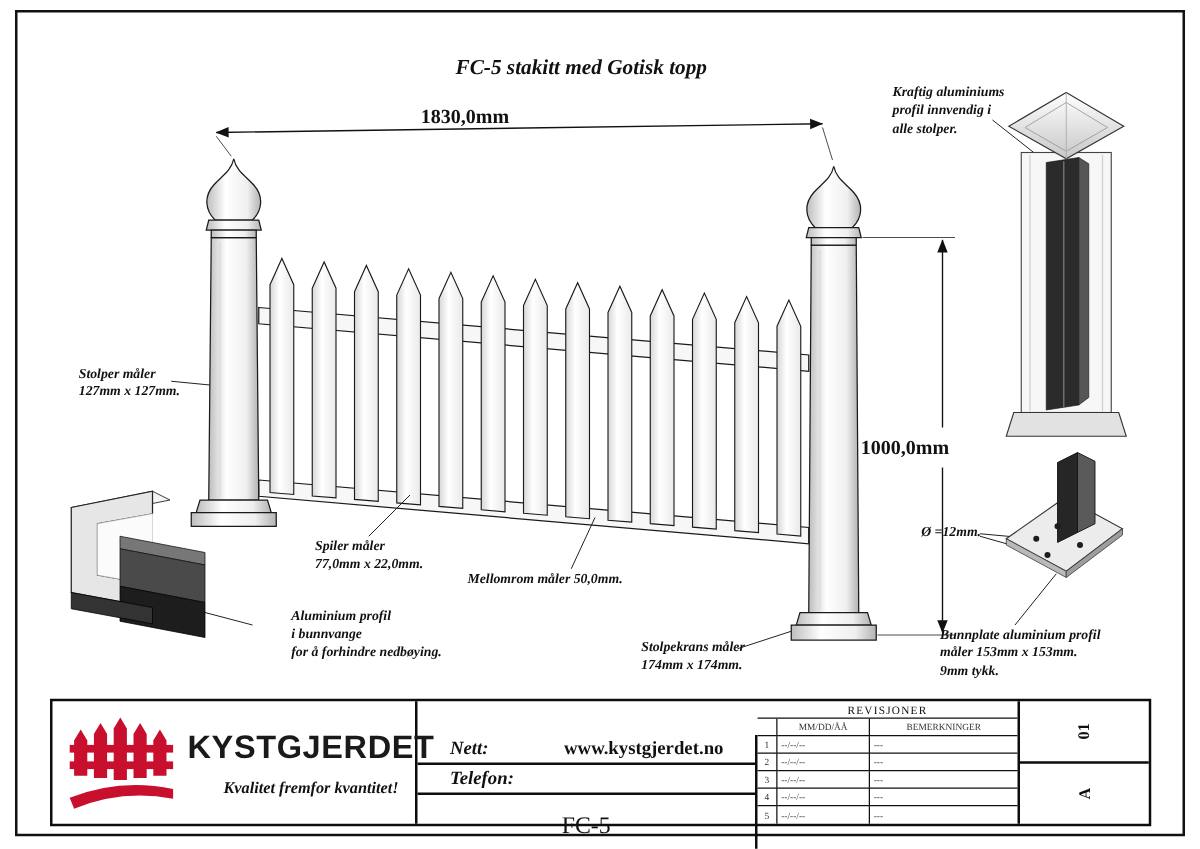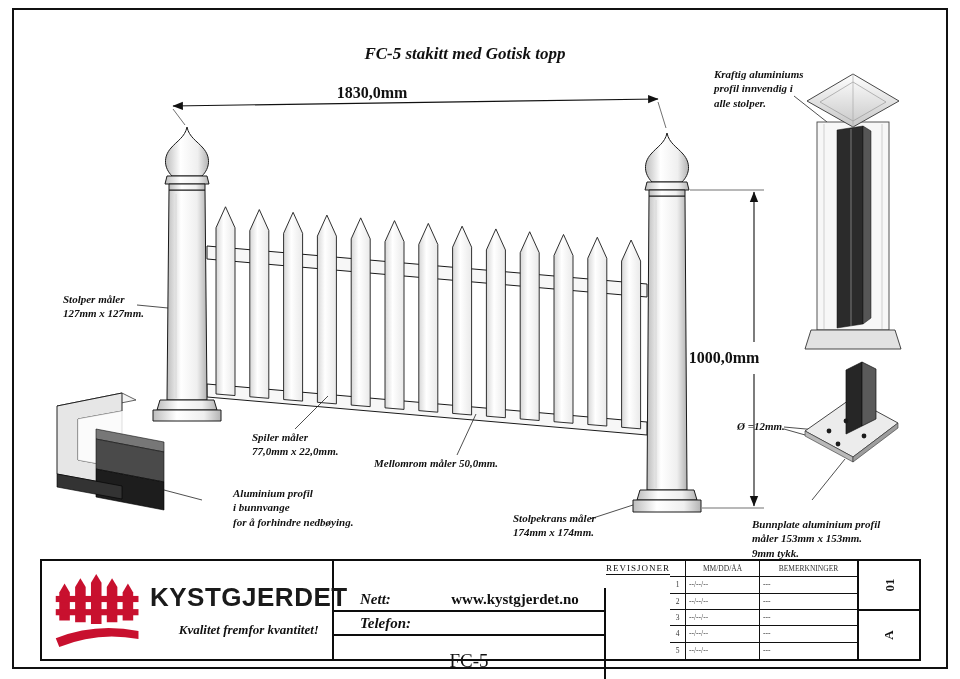--- a/index.html
+++ b/index.html
@@ -38,21 +38,21 @@
            letter-spacing:0.5px; color:#1a1a1a; white-space:nowrap; }
   .tagline { font-style:italic; font-weight:bold; font-size:13px; margin-top:9px; }
 
   .tb-contact { width:272px; display:flex; flex-direction:column;margin-top:27px; }
   .contact-row { height:24px; display:flex; align-items:center; border-bottom:2px solid #0d0d0d; }
   .contact-label { width:92px; padding-left:26px; font-style:italic; font-weight:bold; font-size:15px; }
   .contact-value { flex:1; text-align:center; font-weight:bold; font-size:15px; }
   .model-cell { flex:1; display:flex; align-items:center; justify-content:center;
                 font-weight:normal; font-size:19px; }
 
-  .tb-rev { width:253px; display:flex; flex-direction:row; font-size:7.5px; }
+  .tb-rev { width:210px; display:flex; flex-direction:column; font-size:7.5px; }
   .rev-title { height:14px; line-height:14px; text-align:center; font-size:9px;
                letter-spacing:1px; border-bottom:1px solid #111; }
   .rev-grid { flex:1; display:grid; grid-template-columns:16px 74px 1fr; grid-auto-rows:1fr; }
   .rev-grid > div { border-right:1px solid #111; border-bottom:1px solid #111;
                     display:flex; align-items:center; color:#333; }
   .rev-grid > div:nth-child(3n) { border-right:none; }
   .rev-grid > div:nth-last-child(-n+3) { border-bottom:none; }
   .rc-c { justify-content:center; }
   .rc-l { padding-left:3px; }
 
@@ -217,21 +217,21 @@
   <div>i bunnvange</div>
   <div>for å forhindre nedbøying.</div>
 </div>
 <div class="callout" style="left:513px; top:511px;">
   <div>Stolpekrans måler</div>
   <div>174mm x 174mm.</div>
 </div>
 <div class="callout" style="left:737px; top:419px;">
   <div>Ø =12mm.</div>
 </div>
-<div class="callout" style="left:752px; top:501px;margin-top:16px;">
+<div class="callout" style="left:752px; top:501px;">
   <div>Bunnplate aluminium profil</div>
   <div>måler 153mm x 153mm.</div>
   <div>9mm tykk.</div>
 </div>
 
 <div class="titleblock">
 
   <div class="tb-cell tb-logo">
     <svg class="logo-svg" viewBox="0 0 100 88">
       <g fill="#c8102e">

